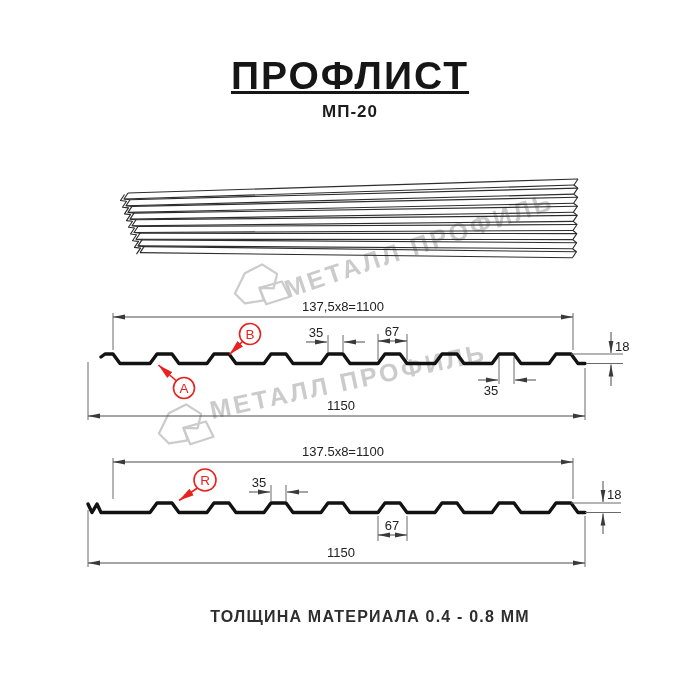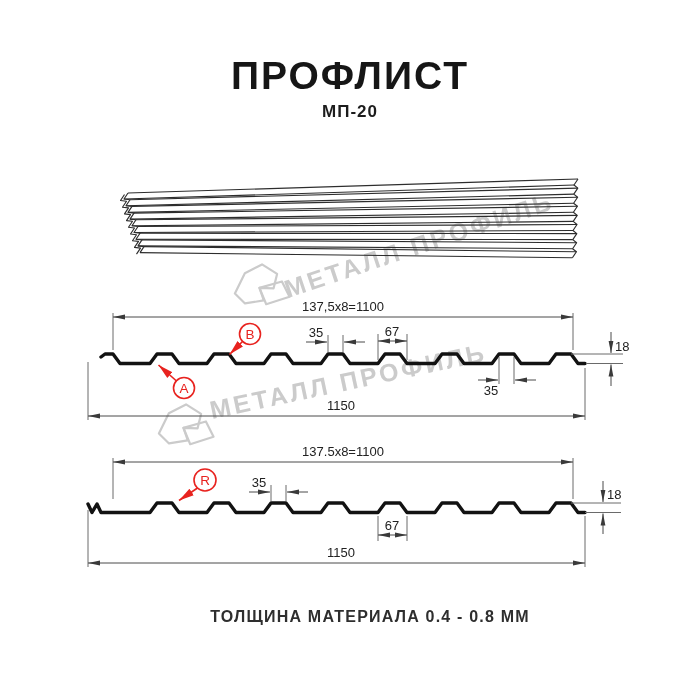--- a/index.html
+++ b/index.html
@@ -1,19 +1,19 @@
 <!DOCTYPE html>
 <html><head>
 <meta charset="utf-8">
 <style>
   html,body{margin:0;padding:0;background:#fff;}
   .page{position:relative;width:700px;height:700px;background:#fff;overflow:hidden;
         font-family:"Liberation Sans",sans-serif;}
   .title{position:absolute;left:0;top:54px;width:700px;text-align:center;
-         font-size:39px;font-weight:bold;letter-spacing:2px;color:#161616;}
+         font-size:39px;font-weight:bold;letter-spacing:2px;color:#161616;text-decoration:underline;}
   .subtitle{position:absolute;left:0;top:102px;width:700px;text-align:center;
          font-size:17px;font-weight:600;letter-spacing:1px;color:#1c1c1c;}
   .footer{position:absolute;left:0;top:608px;width:700px;text-align:center;
          font-size:16px;font-weight:600;letter-spacing:1.2px;color:#2e2e2e;padding-left:20px;}
   svg{position:absolute;left:0;top:0;}
   .thin{stroke:#4a4a4a;stroke-width:1;fill:none;}
   .ext{stroke:#6a6a6a;stroke-width:1;fill:none;}
   .profile{stroke:#121212;stroke-width:3.4;fill:none;stroke-linejoin:round;stroke-linecap:round;}
   .sheet{stroke:#2d2d2d;stroke-width:1.15;fill:none;stroke-linejoin:round;}
   .dimtext{font-family:"Liberation Sans",sans-serif;font-size:13px;fill:#222;}

